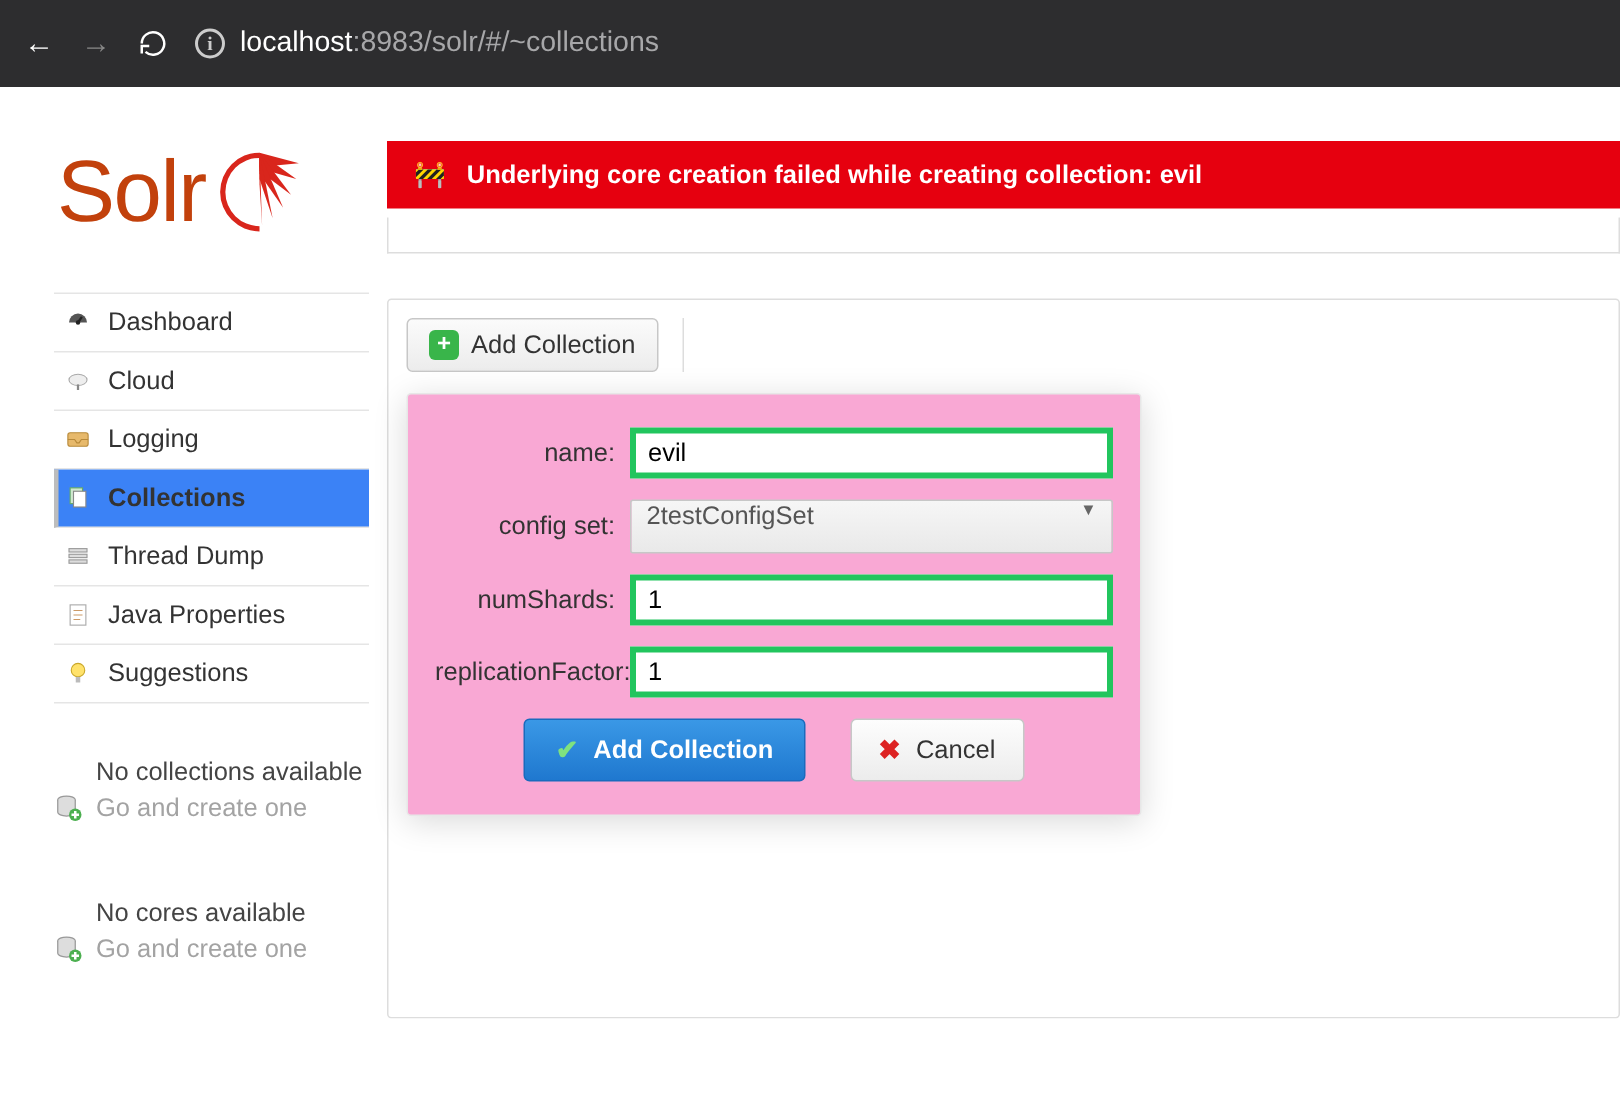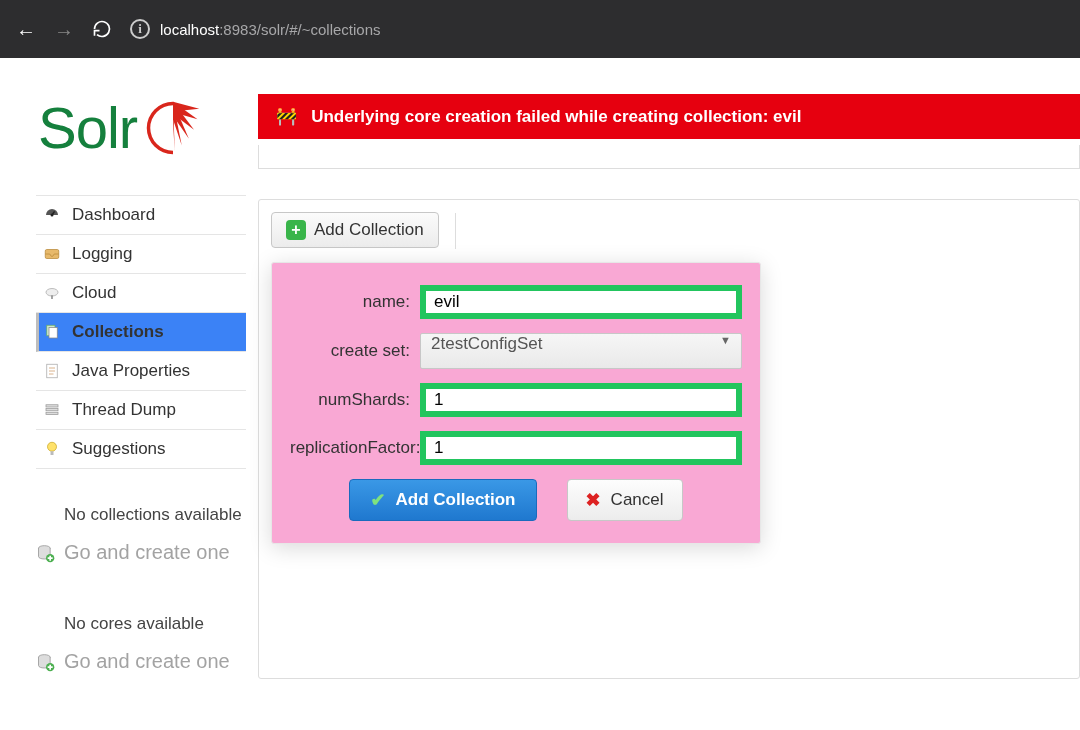--- a/index.html
+++ b/index.html
@@ -4,63 +4,63 @@
 <style>
 * { box-sizing: border-box; margin:0; padding:0; }
 body { font-family: "Helvetica Neue", Arial, sans-serif; font-size:16px; color:#333; background:#fff; width:1080px; }
 
 
 .chrome { background:#2d2d2f; height:58px; display:flex; align-items:center; padding:0 16px; gap:18px; }
 .nav-arrow, .reload { color:#fff; font-size:20px; }
 .nav-arrow.dim { color:#888; }
 .addr { display:flex; align-items:center; gap:10px; flex:1; }
 .info-ball { width:20px; height:20px; border:2px solid #ccc; border-radius:50%; display:flex; align-items:center; justify-content:center; font-size:13px; font-weight:bold; color:#ccc; font-family:Georgia,serif;}
-.url { font-size:15px; }
+.url { font-size:19px; }
 .url .host { color:#fff; }
 .url .path { color:#a7a7a9; }
 
 
 .wrap { display:flex; padding:36px 0 0 36px; }
 .left { width:210px; }
 .main { flex:1; padding-left:12px; }
 
 
 .logo { display:flex; align-items:center; gap:8px; margin-bottom:34px; padding-left:2px;}
-.logo-word { font-size:58px; font-weight:300; letter-spacing:-1px; color:#15803d; font-family:"Helvetica Neue",Arial,sans-serif;}
+.logo-word { font-size:58px; font-weight:300; letter-spacing:-1px; color:#c2410c; font-family:"Helvetica Neue",Arial,sans-serif;}
 .sun { width:56px; height:56px; position:relative; }
 .sun svg { width:56px; height:56px; }
 
 
 .nav { border-top:1px solid #e5e5e5; }
 .nav-item { display:flex; align-items:center; gap:10px; padding:9px 8px 9px 6px; border-bottom:1px solid #e5e5e5; cursor:pointer; font-size:17px; color:#333; }
 .nav-item.active { background:#3b82f6; font-weight:bold; border-left:3px solid #bdbdbd; padding-left:3px;}
 .nav-icon { width:20px; height:20px; display:flex; align-items:center; justify-content:center; }
 
 .stub { margin-top:34px; padding-left:26px; }
 .stub .line1 { font-size:17px; color:#444; line-height:1.4; }
-.stub .line2 { font-size:20px; color:#a3a3a3; margin-top:14px; }
+.stub .line2 { font-size:17px; color:#a3a3a3; margin-top:2px; }
 .stub-icon-row { display:flex; align-items:flex-end; gap:8px; }
 .stub-icon { width:20px; height:20px; margin-top:4px; margin-left:-26px; }
 
 
 .error-bar { background:#e6000f; color:#fff; font-weight:bold; padding:12px 18px; font-size:17px; display:flex; align-items:center; gap:14px; margin-bottom:6px;}
 .sub-bar { background:#fff; border:1px solid #ddd; border-top:none; height:24px; margin-bottom:30px; }
 
 
 .content { border:1px solid #ddd; border-radius:3px; padding:12px; position:relative; min-height:480px; }
 .btn { display:inline-flex; align-items:center; gap:8px; padding:7px 14px; border:1px solid #c7c7c7; border-radius:4px; background:linear-gradient(#fbfbfb,#ececec); font-size:17px; color:#333; cursor:pointer; }
 .btn .plus { width:20px; height:20px; background:#39b54a; border-radius:4px; color:#fff; display:flex; align-items:center; justify-content:center; font-weight:bold; font-size:16px; }
 .top-btn-sep { display:inline-block; width:1px; height:36px; background:#ddd; vertical-align:middle; margin-left:12px; }
 
 
 .popover { position:absolute; top:62px; left:12px; width:490px; background:#f9a8d4; border:1px solid #e7e7e7; border-radius:3px; box-shadow:0 4px 22px rgba(0,0,0,0.15); padding:22px 18px; }
 .frow { display:flex; align-items:center; margin-bottom:14px; }
 .flabel { width:130px; text-align:right; padding-right:10px; font-size:17px; color:#333; white-space:nowrap; overflow:hidden; }
 .finput { flex:1; }
-.finput input[type=text] { width:100%; height:34px; border:6px solid #22c55e; padding:0 8px; font-size:17px; }
+.finput input[type=text] { width:100%; height:34px; border:4px solid #22c55e; padding:0 8px; font-size:17px; }
 .select { width:100%; height:36px; border:1px solid #c7c7c7; background:linear-gradient(#f6f6f6,#e9e9e9); padding:0 10px; font-size:17px; color:#555; display:flex; align-items:flex-start; justify-content:space-between; border-radius:2px;}
 .select .tri { color:#666; font-size:11px; }
 .advanced { margin:10px 0 24px 10px; font-size:17px; color:#333; display:flex; align-items:center; gap:10px;}
 .advanced .check { width:16px; height:16px; border:1.5px solid #3b6db3; border-radius:2px; display:flex; align-items:center; justify-content:center;}
 .advanced .check svg { width:11px; height:11px; }
 .actions { display:flex; gap:30px; justify-content:center; }
 .btn-primary { background:linear-gradient(#3a98e6,#1f78cf); color:#fff; border:1px solid #1a6bbd; border-radius:4px; padding:9px 20px; font-size:17px; font-weight:600; display:flex; align-items:center; gap:10px; cursor:pointer;}
 .btn-primary .chk { color:#7fe27f; font-size:18px; }
 .btn-cancel { background:linear-gradient(#fdfdfd,#ececec); border:1px solid #c7c7c7; border-radius:4px; padding:9px 18px; font-size:17px; display:flex; align-items:center; gap:10px; cursor:pointer; color:#333;}
 .btn-cancel .x { color:#d22; font-weight:bold; font-size:18px; }
@@ -115,64 +115,64 @@
               <path fill="#555" d="M12 4a8 8 0 0 0-8 8h16a8 8 0 0 0-8-8z"></path>
               <circle cx="12" cy="12" r="2" fill="#222"></circle>
               <rect x="11" y="6" width="2" height="6" fill="#222" transform="rotate(35 12 12)"></rect>
             </svg>
           </span>
         <span>Dashboard</span>
       </div>
       <div class="nav-item">
         <span class="nav-icon">
             <svg width="18" height="18" viewBox="0 0 24 24">
+              <ellipse cx="12" cy="11" rx="8" ry="5" fill="#eee" stroke="#aaa"></ellipse>
+              <rect x="11" y="15" width="2" height="5" fill="#888"></rect>
+            </svg>
+          </span>
+        <span>Cloud</span>
+      </div>
+      <div class="nav-item">
+        <span class="nav-icon">
+            <svg width="18" height="18" viewBox="0 0 24 24">
               <rect x="3" y="6" width="18" height="12" rx="2" fill="#e7b96b" stroke="#b88a3a"></rect>
               <path d="M3 12h6l2 3h2l2-3h6" fill="none" stroke="#b88a3a"></path>
             </svg>
           </span>
         <span>Logging</span>
       </div>
-      <div class="nav-item">
-        <span class="nav-icon">
-            <svg width="18" height="18" viewBox="0 0 24 24">
-              <ellipse cx="12" cy="11" rx="8" ry="5" fill="#eee" stroke="#aaa"></ellipse>
-              <rect x="11" y="15" width="2" height="5" fill="#888"></rect>
-            </svg>
-          </span>
-        <span>Cloud</span>
-      </div>
       <div class="nav-item active">
         <span class="nav-icon">
             <svg width="18" height="18" viewBox="0 0 24 24">
               <rect x="5" y="3" width="11" height="14" fill="#cfe8cf" stroke="#6a6"></rect>
               <rect x="8" y="6" width="11" height="14" fill="#fff" stroke="#888"></rect>
             </svg>
           </span>
         <span>Collections</span>
+      </div>
+      <div class="nav-item">
+        <span class="nav-icon">
+            <svg width="18" height="18" viewBox="0 0 24 24">
+              <rect x="4" y="5" width="16" height="3" fill="#ddd" stroke="#999"></rect>
+              <rect x="4" y="10" width="16" height="3" fill="#ddd" stroke="#999"></rect>
+              <rect x="4" y="15" width="16" height="3" fill="#ddd" stroke="#999"></rect>
+            </svg>
+          </span>
+        <span>Thread Dump</span>
       </div>
       <div class="nav-item">
         <span class="nav-icon">
             <svg width="18" height="18" viewBox="0 0 24 24">
               <rect x="5" y="3" width="14" height="18" fill="#fff" stroke="#aaa"></rect>
               <line x1="8" y1="8" x2="16" y2="8" stroke="#c96"></line>
               <line x1="8" y1="12" x2="16" y2="12" stroke="#c96"></line>
               <line x1="8" y1="16" x2="14" y2="16" stroke="#c96"></line>
             </svg>
           </span>
         <span>Java Properties</span>
-      </div>
-      <div class="nav-item">
-        <span class="nav-icon">
-            <svg width="18" height="18" viewBox="0 0 24 24">
-              <rect x="4" y="5" width="16" height="3" fill="#ddd" stroke="#999"></rect>
-              <rect x="4" y="10" width="16" height="3" fill="#ddd" stroke="#999"></rect>
-              <rect x="4" y="15" width="16" height="3" fill="#ddd" stroke="#999"></rect>
-            </svg>
-          </span>
-        <span>Thread Dump</span>
       </div>
       <div class="nav-item">
         <span class="nav-icon">
             <svg width="18" height="18" viewBox="0 0 24 24">
               <circle cx="12" cy="9" r="6" fill="#ffe26b" stroke="#caa82a"></circle>
               <rect x="10" y="15" width="4" height="5" fill="#bbb"></rect>
             </svg>
           </span>
         <span>Suggestions</span>
       </div>
@@ -227,21 +227,21 @@
       </button>
       <span class="top-btn-sep"></span>
 
       
       <div class="popover">
         <div class="frow">
           <div class="flabel">name:</div>
           <div class="finput"><input type="text" value="evil" style=""></div>
         </div>
         <div class="frow">
-          <div class="flabel">create set:</div>
+          <div class="flabel">config set:</div>
           <div class="finput">
             <div class="select">
               <span>2testConfigSet</span>
               <span class="tri">▼</span>
             </div>
           </div>
         </div>
         <div class="frow">
           <div class="flabel">numShards:</div>
           <div class="finput"><input type="text" value="1" style=""></div>

